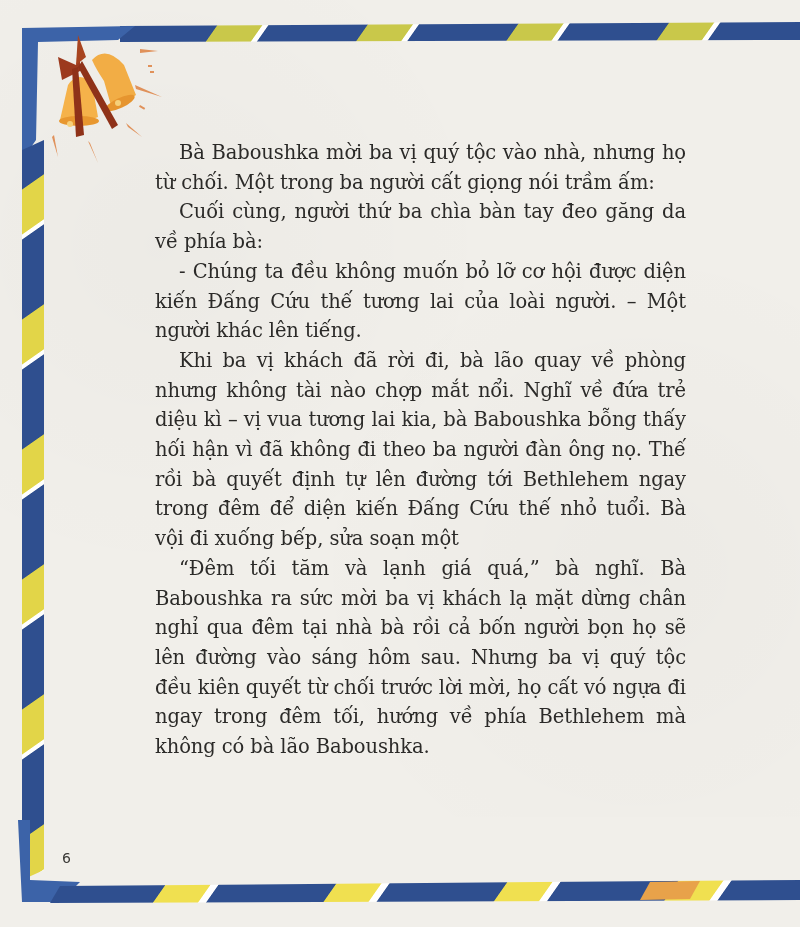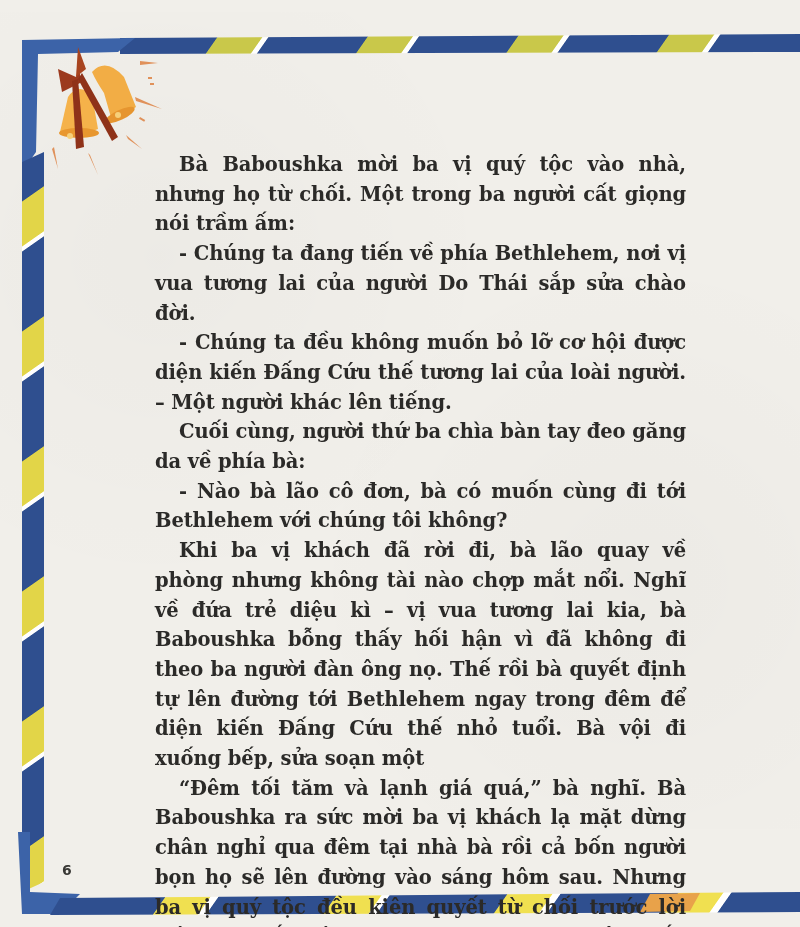--- a/index.html
+++ b/index.html
@@ -3,26 +3,25 @@
   <meta charset="utf-8">
   <style>
     html, body { margin: 0; padding: 0; }
     body {
       width: 800px; height: 927px; overflow: hidden;
       background: #f1efea;
       position: relative;
       font-family: "DejaVu Serif", "Liberation Serif", serif;
     }
     .page {
-      position: absolute; left: 0; top: 12px; width: 800px; height: 817px;
+      position: absolute; left: 0; top: 0; width: 800px; height: 817px;
       background:
         radial-gradient(circle at 20% 30%, rgba(0,0,0,0.02) 0, transparent 40%),
         radial-gradient(circle at 80% 70%, rgba(0,0,0,0.02) 0, transparent 40%),
         #f1efea;
-      font-weight: bold;
     }
     .frame-svg { position: absolute; left: 0; top: 0; }
     .text-block {
       position: absolute;
       left: 155px;
       top: 138px;
       width: 531px;
       color: #2b2a28;
       font-size: 19.5px;
       line-height: 29.7px;
@@ -100,22 +99,20 @@
     <path d="M86 98 L102 112 L88 102 Z" fill="#e0915a"></path>
     <path d="M48 116 L58 138 L50 118 Z" fill="#e0915a"></path>
     <path d="M14 110 L18 132 L12 112 Z" fill="#e0915a"></path>
     <rect x="108" y="40" width="4" height="2" fill="#e0915a"></rect>
     <rect x="110" y="46" width="4" height="2" fill="#e0915a"></rect>
     <rect x="100" y="80" width="6" height="2" fill="#e0915a" transform="rotate(30 100 80)"></rect>
   </svg>
 
   <div class="text-block">
     <p class="first">Bà Baboushka mời ba vị quý tộc vào nhà, nhưng họ từ chối. Một trong ba người cất giọng nói trầm ấm:</p>
-    <p>- Chúng ta đang tiến về phía Bethlehem, nơi vị vua tương lai của người Do Thái sắp sửa chào đời.</p>
+    <p>Cuối cùng, người thứ ba chìa bàn tay đeo găng da về phía bà:</p>
     <p>- Chúng ta đều không muốn bỏ lỡ cơ hội được diện kiến Đấng Cứu thế tương lai của loài người. – Một người khác lên tiếng.</p>
-    <p>Cuối cùng, người thứ ba chìa bàn tay đeo găng da về phía bà:</p>
-    <p>- Nào bà lão cô đơn, bà có muốn cùng đi tới Bethlehem với chúng tôi không?</p>
     <p>Khi ba vị khách đã rời đi, bà lão quay về phòng nhưng không tài nào chợp mắt nổi. Nghĩ về đứa trẻ diệu kì – vị vua tương lai kia, bà Baboushka bỗng thấy hối hận vì đã không đi theo ba người đàn ông nọ. Thế rồi bà quyết định tự lên đường tới Bethlehem ngay trong đêm để diện kiến Đấng Cứu thế nhỏ tuổi. Bà vội đi xuống bếp, sửa soạn một</p>
     <p>“Đêm tối tăm và lạnh giá quá,” bà nghĩ. Bà Baboushka ra sức mời ba vị khách lạ mặt dừng chân nghỉ qua đêm tại nhà bà rồi cả bốn người bọn họ sẽ lên đường vào sáng hôm sau. Nhưng ba vị quý tộc đều kiên quyết từ chối trước lời mời, họ cất vó ngựa đi ngay trong đêm tối, hướng về phía Bethlehem mà không có bà lão Baboushka.</p>
   </div>
 
   <div class="page-number">6</div>
 </div>
 
 </body></html>

